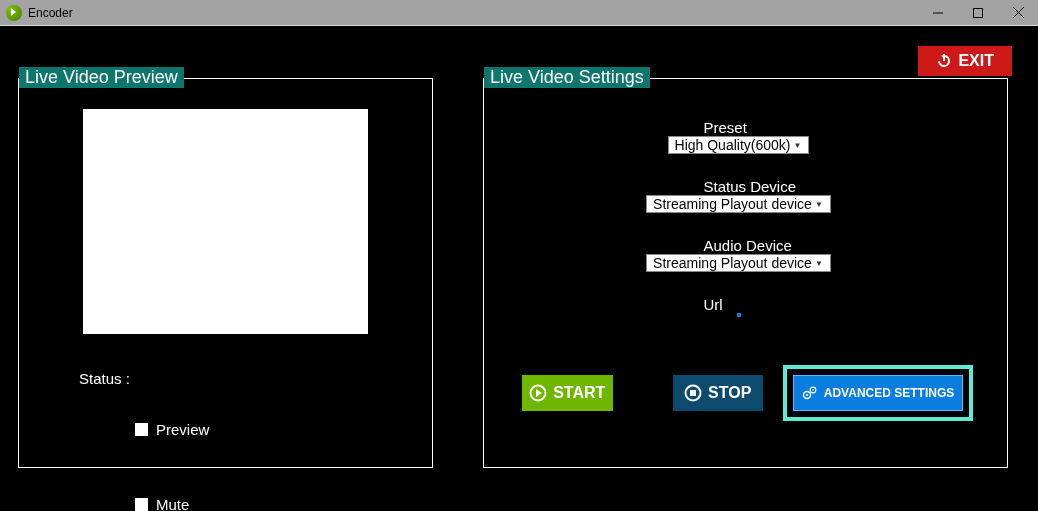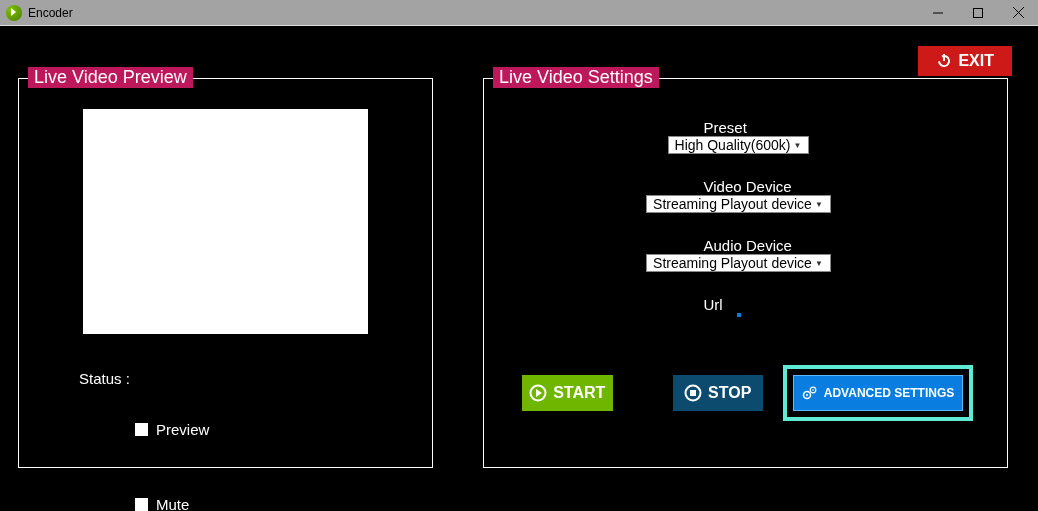--- a/index.html
+++ b/index.html
@@ -85,22 +85,22 @@
       margin-top: 40px;
     }
     .fieldset {
       border: 1px solid #fff;
       position: relative;
       padding: 30px 20px 20px 20px;
     }
     .fieldset-legend {
       position: absolute;
       top: -12px;
-      left: 9px;
-      background: #be185d;
+      left: 0;
+      background: #0f766e;
       padding: 0 6px;
       font-size: 18px;
     }
     .preview-box {
       width: 415px;
       height: 390px;
     }
     .video-rect {
       background: #fff;
       width: 285px;
@@ -277,21 +277,21 @@
 
       <div class="form-row">
         <div class="form-label">Preset</div>
         <div class="dropdown">
           <span>High Quality(600k)</span>
           <span class="dropdown-arrow">▼</span>
         </div>
       </div>
 
       <div class="form-row">
-        <div class="form-label">Video Device</div>
+        <div class="form-label">Status Device</div>
         <div class="dropdown">
           <span>Streaming Playout device</span>
           <span class="dropdown-arrow">▼</span>
         </div>
       </div>
 
       <div class="form-row">
         <div class="form-label">Audio Device</div>
         <div class="dropdown">
           <span>Streaming Playout device</span>

